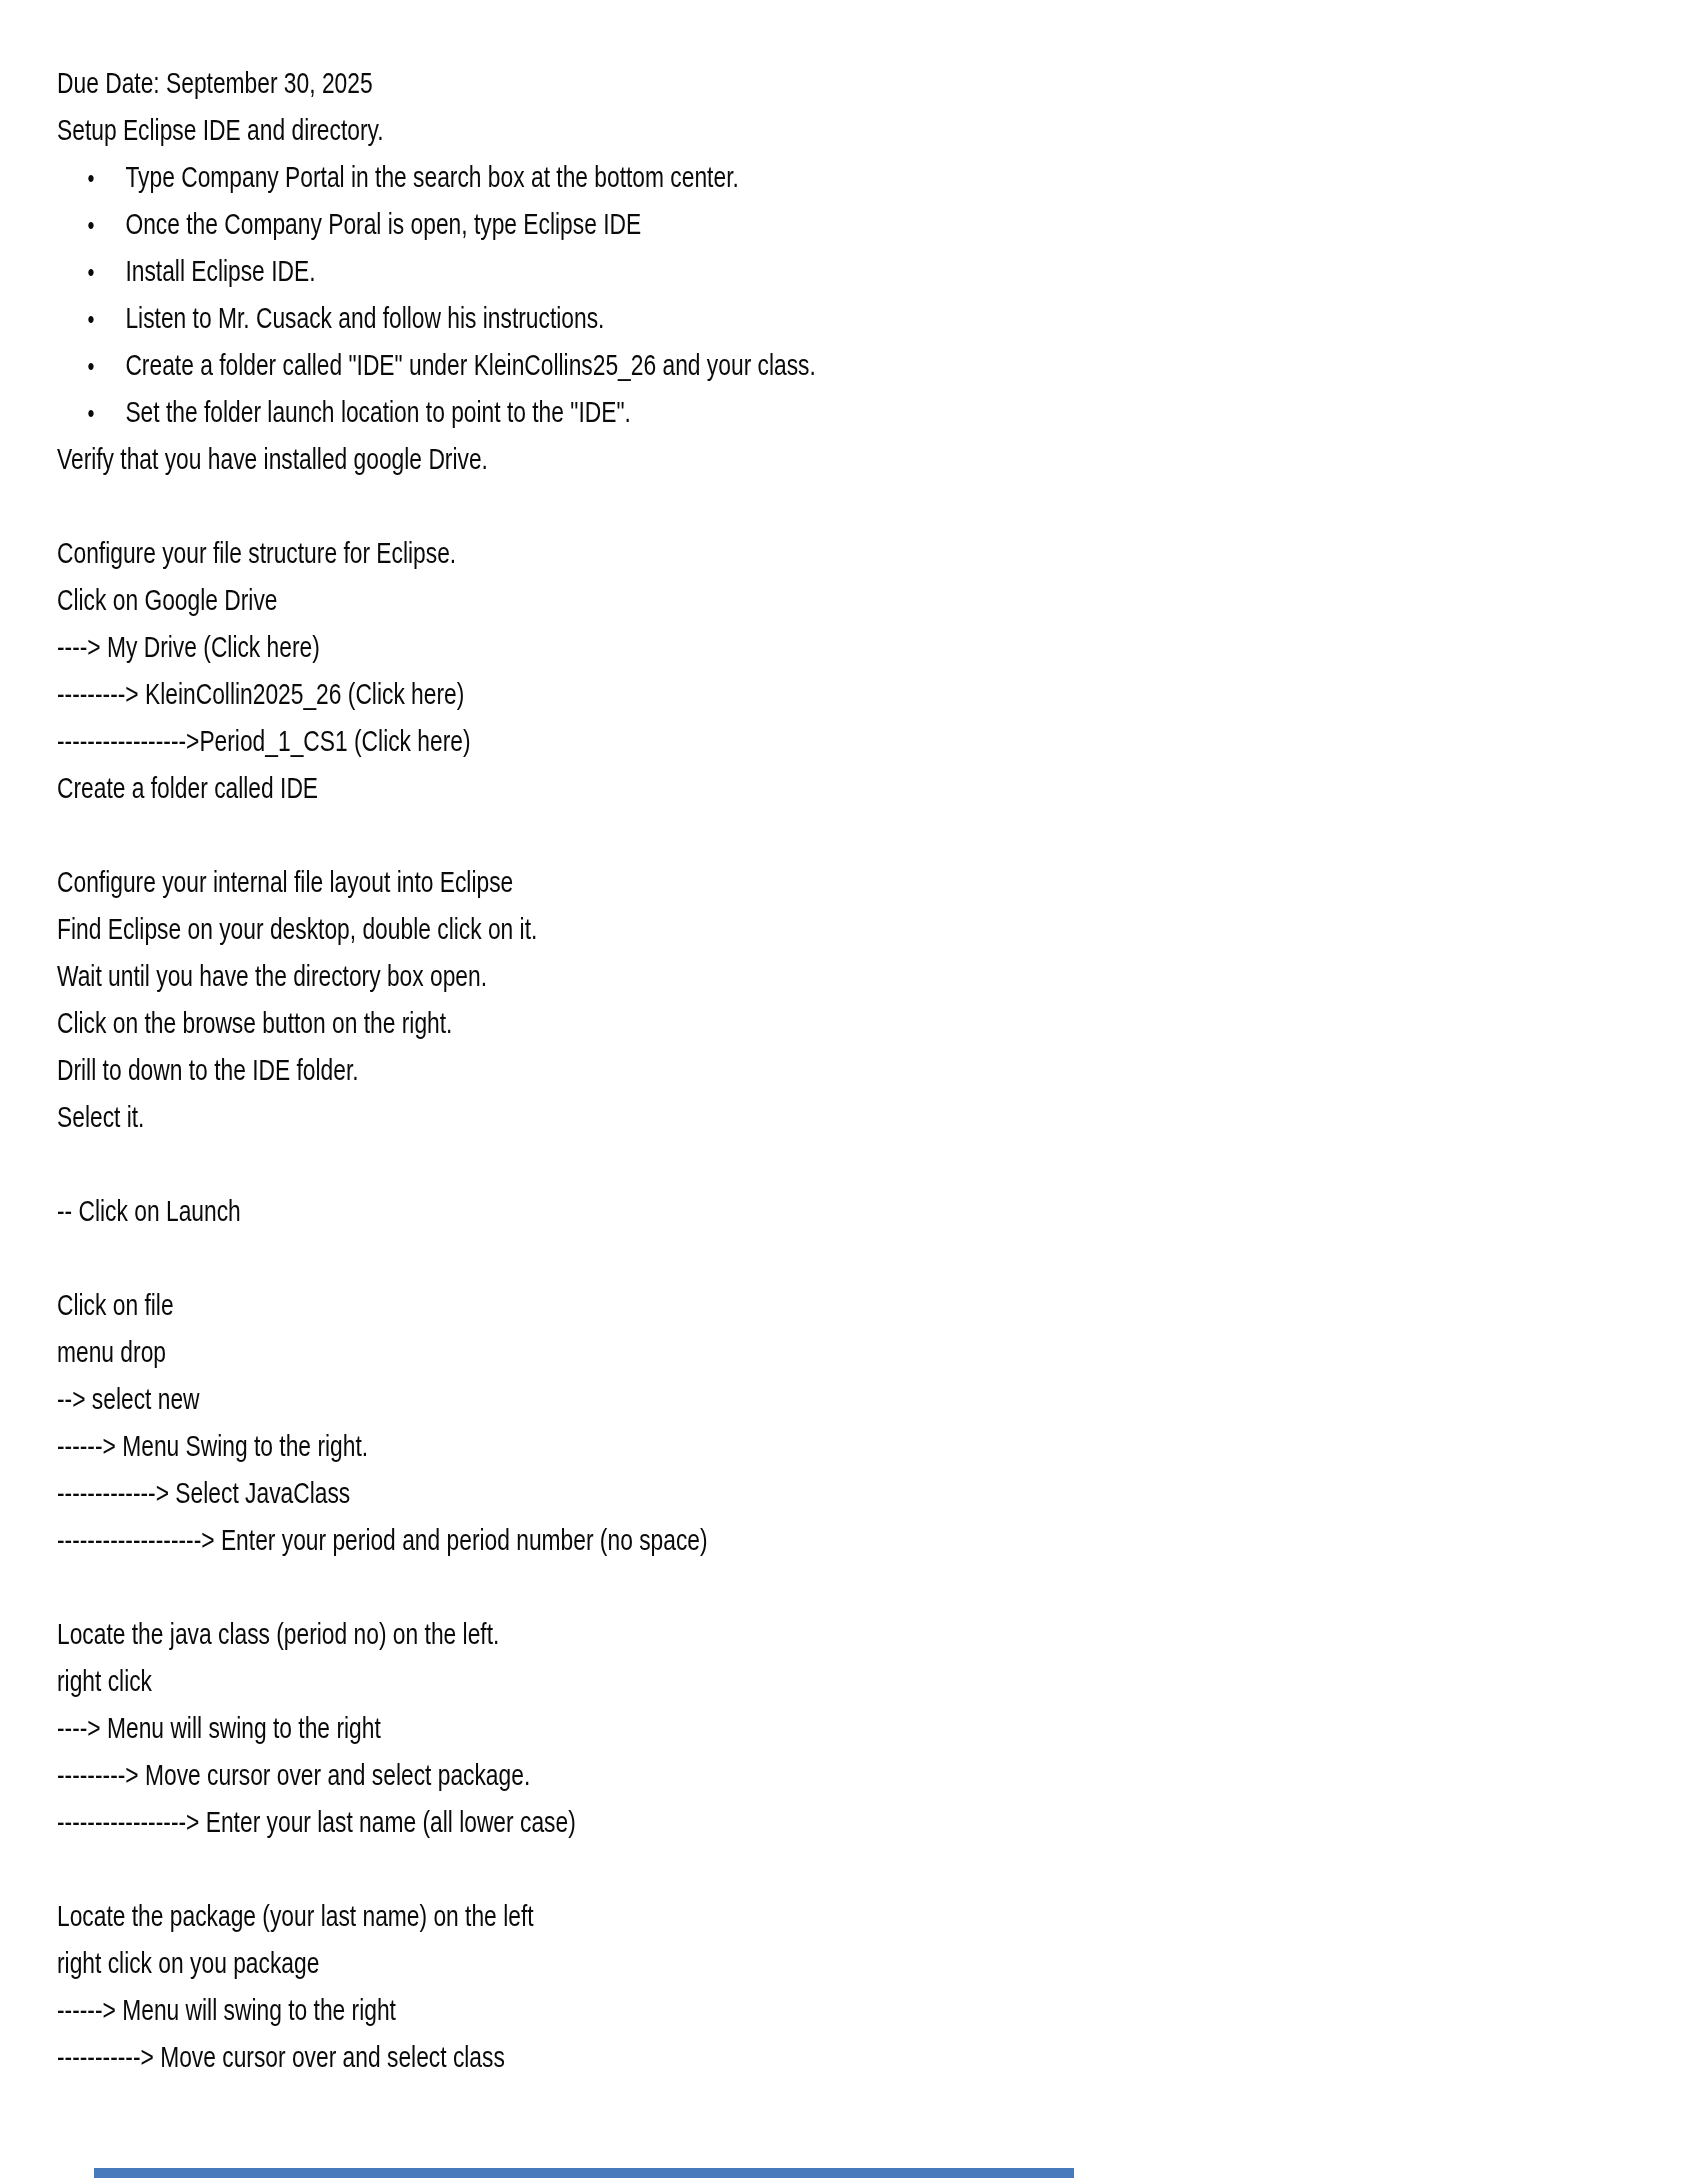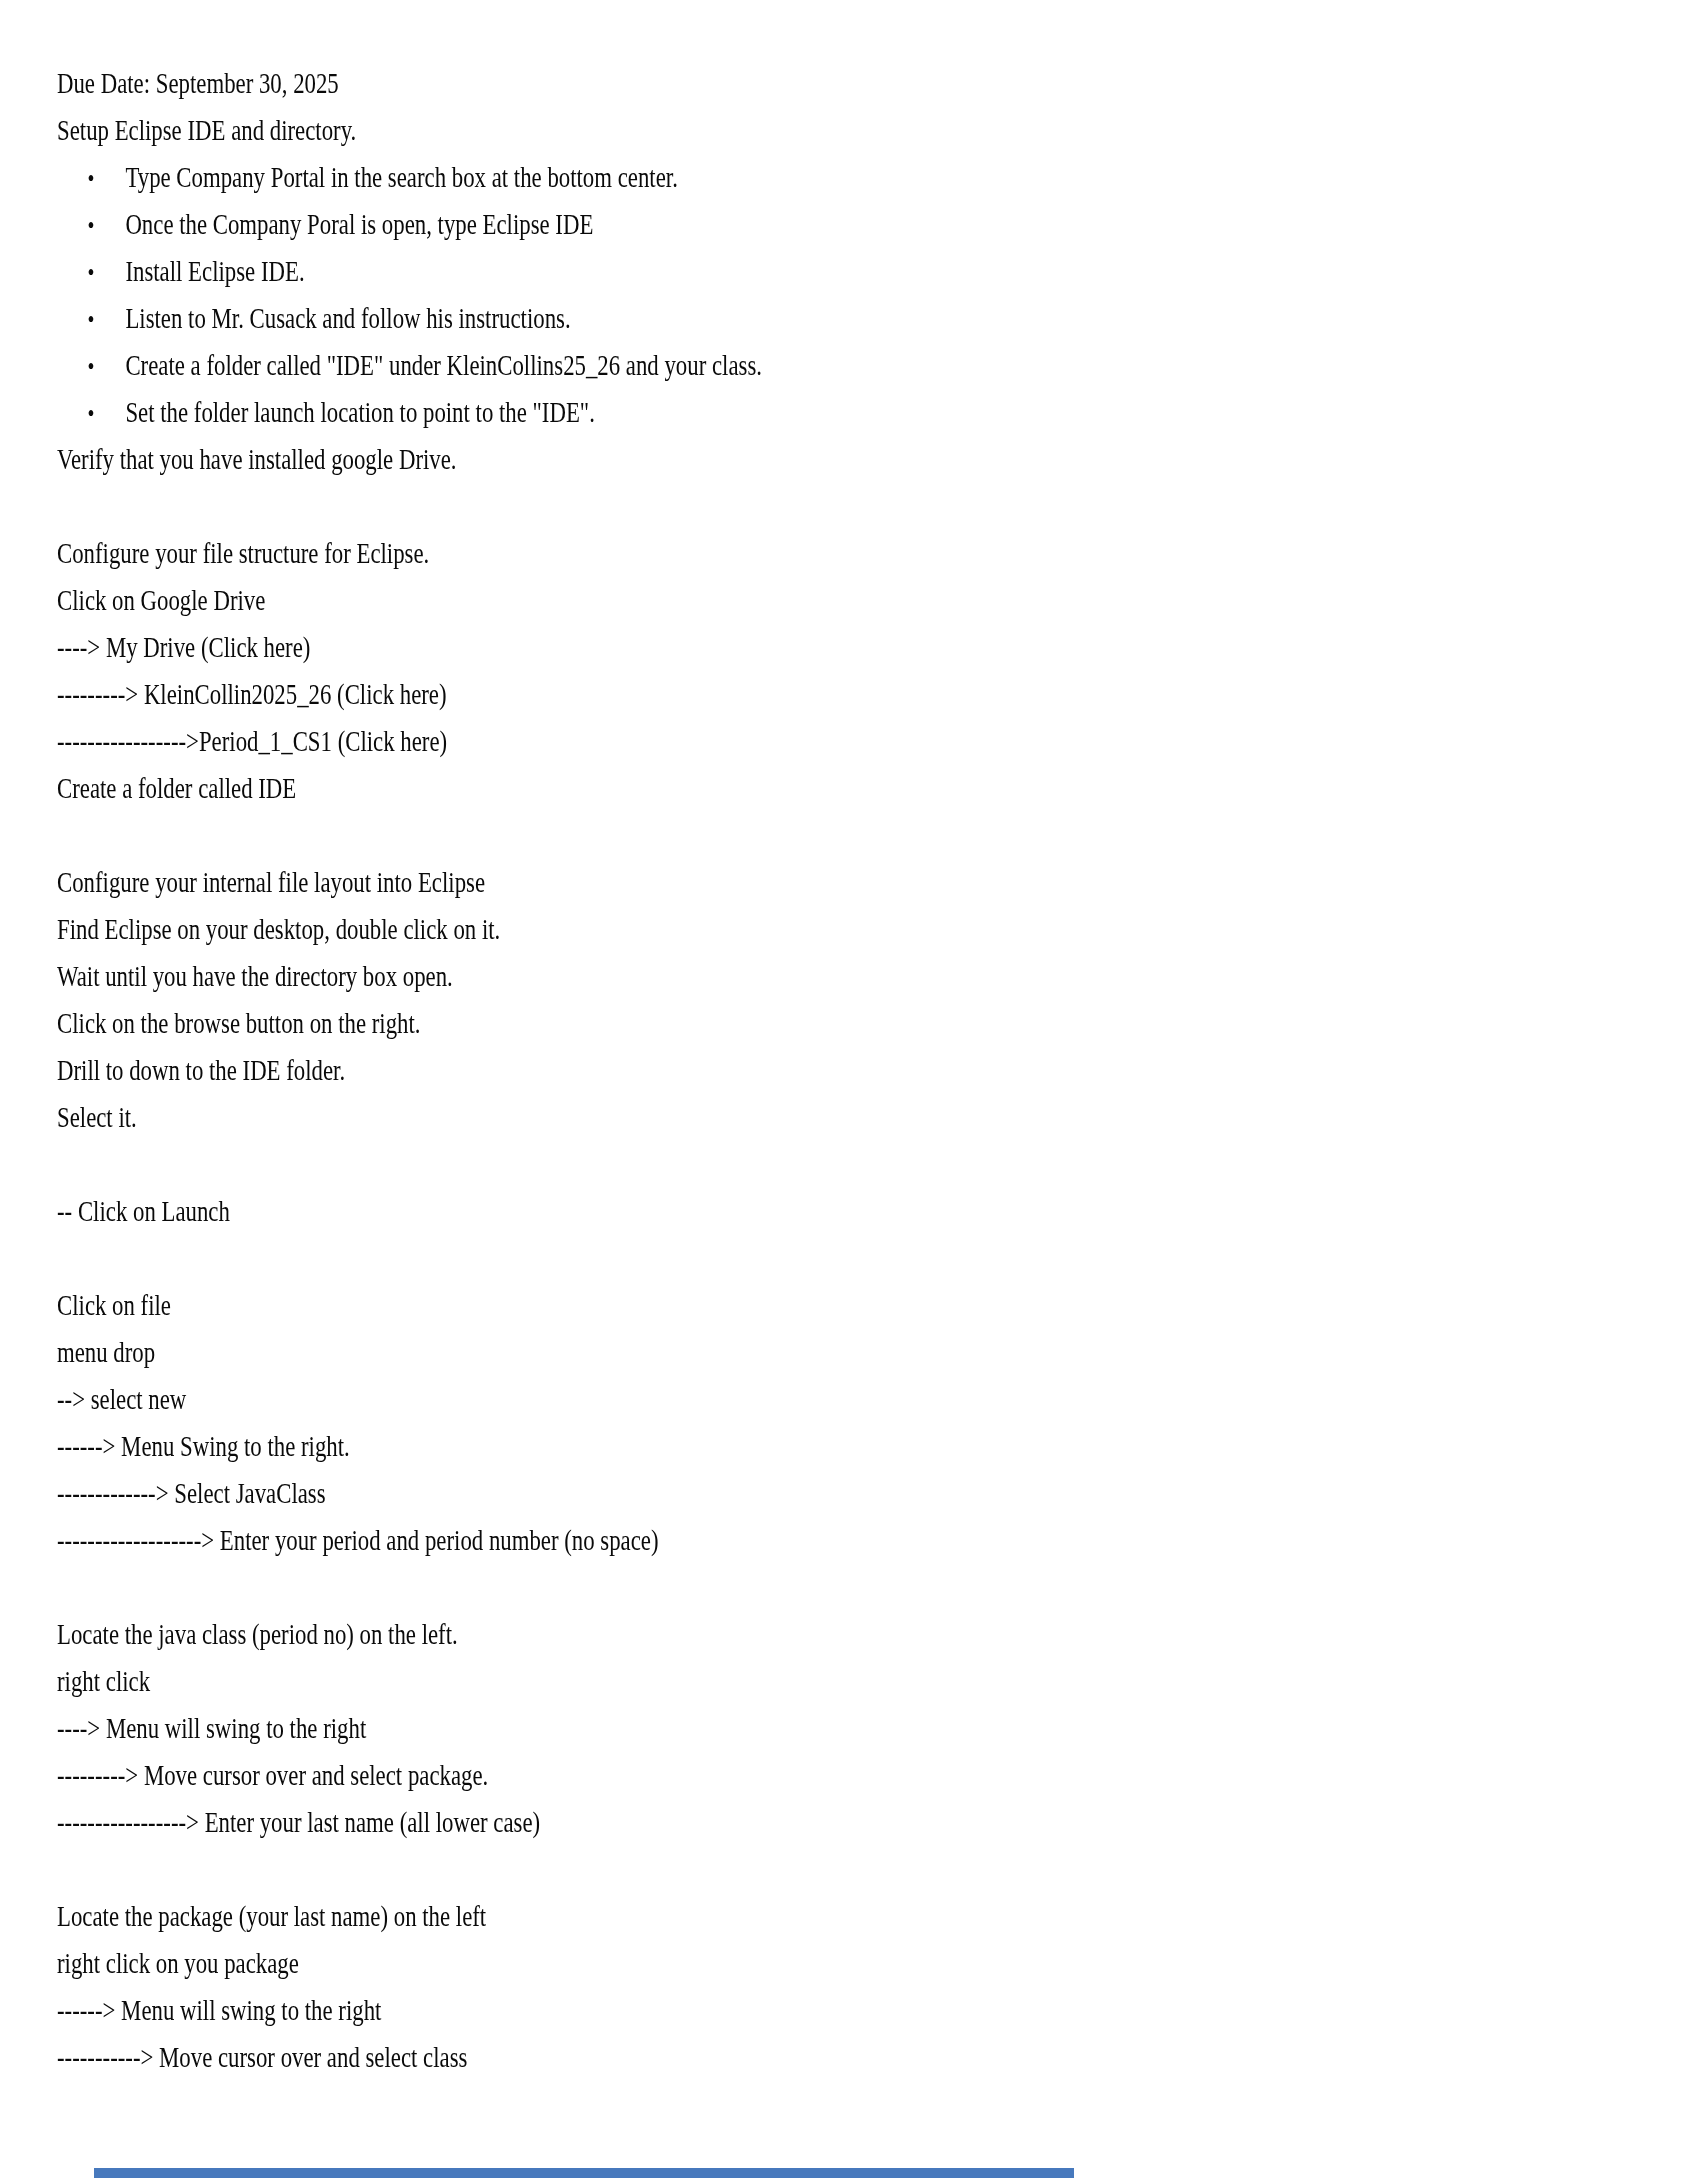--- a/index.html
+++ b/index.html
@@ -6,21 +6,21 @@
     margin: 0;
     padding: 0;
     background: #ffffff;
   }
   #page {
     position: relative;
     width: 1683px;
     height: 2178px;
     background: #ffffff;
     overflow: hidden;
-    font-family: Liberation Serif, serif;
+    font-family: Liberation Sans, sans-serif;
     color: #0a0a0a;
   }
   #doc-body {
     position: absolute;
     left: 57px;
     top: 59px;
     width: 1544px;
   }
   .line {
     font-size: 30px;

